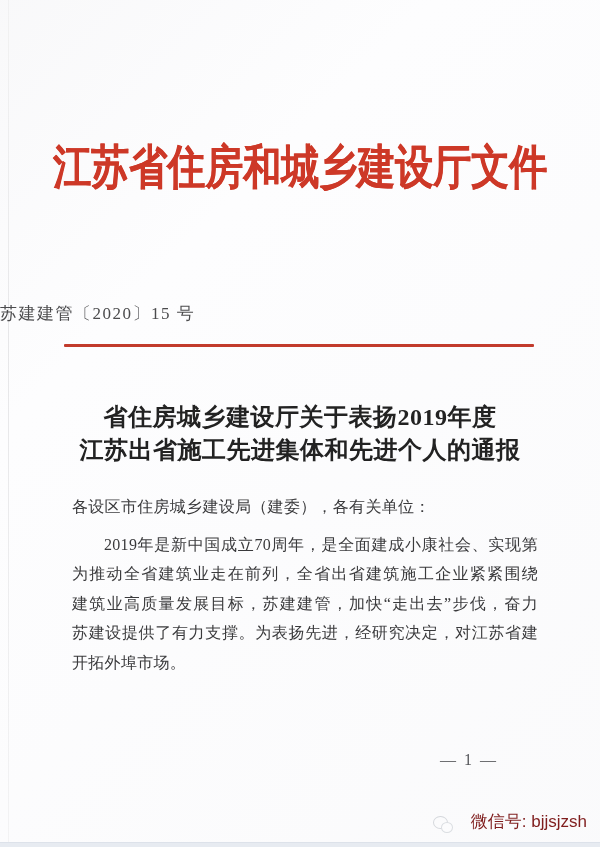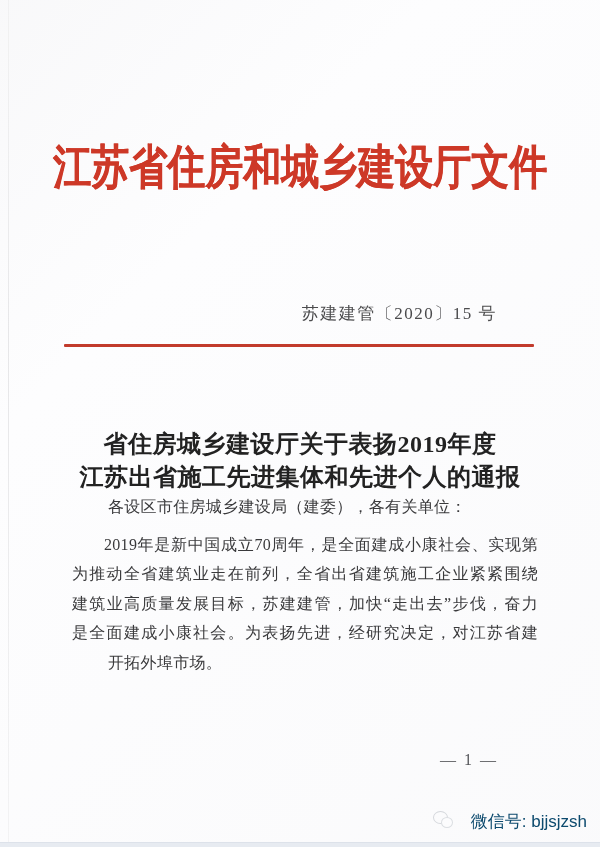--- a/index.html
+++ b/index.html
@@ -26,57 +26,56 @@
     text-align: center;
     font-size: 38px; font-weight: bold;
     color: #cd3827;
     letter-spacing: 0px;
     transform: scaleY(1.24);
     transform-origin: top center;
     text-shadow: 0.4px 0 0 #cd3827;
   }
   .doc-number {
     position: absolute; top: 302px; left: 0; width: 497px;
-    text-align: right;
+    text-align: left;
     font-size: 17px; color: #4b4b4d;
     letter-spacing: 1.5px;
   }
   .red-divider {
     position: absolute; top: 344px; left: 64px;
     width: 470px; height: 3px;
     background: #c23b2c;
     border-radius: 1px;
   }
   .main-title {
     position: absolute; top: 401px; left: 0; width: 600px;
     text-align: center;
     font-size: 24px; font-weight: bold;
     color: #222; line-height: 33px;
     letter-spacing: 0.5px;
-    margin-top: 27px;
   }
   .body-block {
     position: absolute; top: 492px; left: 72px; width: 466px;
     font-size: 16px; color: #3a3a3c;
     line-height: 29.5px;
     letter-spacing: 0.3px;
   }
   .body-line { width: 100%; }
   .line-fill { text-align: justify; text-align-last: justify; }
-  .line-last { text-align: left; margin-left: 36px; }
+  .line-last { text-align: left; }
   .indent-first { text-indent: 2em; margin-top: 8px; }
   .page-number {
     position: absolute; top: 751px; left: 440px;
     font-size: 16px; color: #55565a;
     letter-spacing: 2px;
   }
   .watermark {
     position: absolute; top: 810px; right: 13px;
-    display: flex; align-items: flex-start; gap: 18px;
-    color: #0c4a6e;
+    display: flex; align-items: flex-end; gap: 18px;
+    color: #7f1d1d;
     font-family: "Liberation Sans", "DejaVu Sans", sans-serif;
     font-size: 17px;
   }
   .wechat-icon {
     position: relative; display: inline-block;
     width: 20px; height: 18px; opacity: 0.55;
   }
   .wechat-icon::before {
     content: ""; position: absolute; left: 0; top: 1px;
     width: 13px; height: 11px;
@@ -110,21 +109,21 @@
 <div class="main-title">
   <div>省住房城乡建设厅关于表扬2019年度</div>
   <div>江苏出省施工先进集体和先进个人的通报</div>
 </div>
 
 <div class="body-block">
   <div class="body-line line-last">各设区市住房城乡建设局（建委），各有关单位：</div>
   <div class="body-line line-fill indent-first">2019年是新中国成立70周年，是全面建成小康社会、实现第</div>
   <div class="body-line line-fill">为推动全省建筑业走在前列，全省出省建筑施工企业紧紧围绕</div>
   <div class="body-line line-fill">建筑业高质量发展目标，苏建建管，加快“走出去”步伐，奋力</div>
-  <div class="body-line line-fill">是全面建成小康社会。为表扬先进，经研究决定，对江苏省建</div>
+  <div class="body-line line-fill">苏建设提供了有力支撑。为表扬先进，经研究决定，对江苏省建</div>
   <div class="body-line line-last">开拓外埠市场。</div>
 </div>
 
 <div class="page-number">— 1 —</div>
 
 <div class="watermark">
   <span class="wechat-icon"></span>
   <span>微信号: bjjsjzsh</span>
 </div>
 

